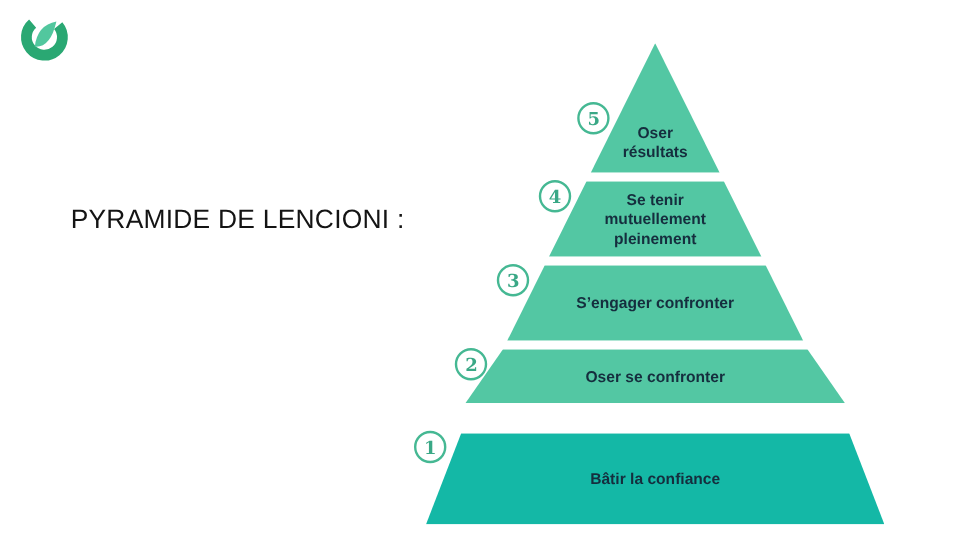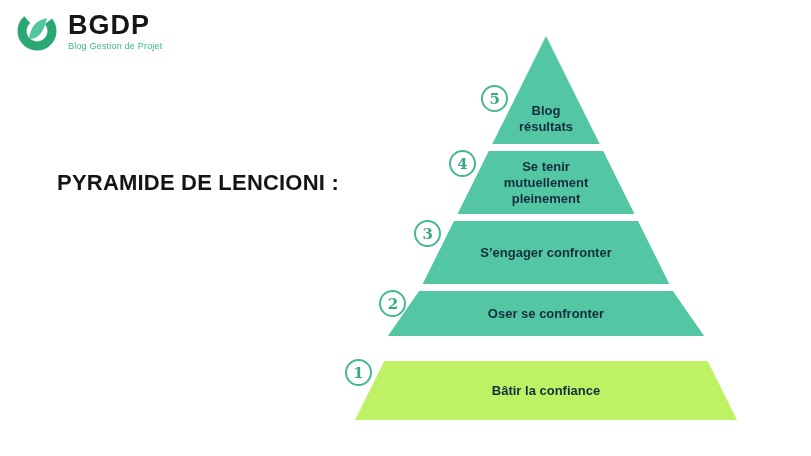--- a/index.html
+++ b/index.html
@@ -13,21 +13,21 @@
   
   .logo{position:absolute;left:14px;top:8px;display:flex;align-items:center;gap:8px;}
   .logo-icon{width:46px;height:46px;display:block;}
   .logo-text{display:flex;flex-direction:column;line-height:1;}
   .logo-name{font-size:27px;font-weight:bold;color:#161616;letter-spacing:1px;}
   .logo-subtitle{font-size:9px;color:#3cb984;margin-top:3px;letter-spacing:.2px;}
 
   
   .title{
     position:absolute;left:2px;top:166px;width:392px;
-    text-align:center;font-weight:bold;font-size:22px;line-height:33px;
+    text-align:center;font-weight:normal;font-size:22px;line-height:33px;
     color:#141414;letter-spacing:.2px;
   }
 
   
   .pyramid{position:absolute;left:355px;top:36px;width:382px;height:384px;}
   .slice{position:absolute;left:0;width:382px;}
   .slice-label{
     position:absolute;inset:0;display:flex;flex-direction:column;
     align-items:center;justify-content:center;
     font-weight:bold;font-size:13px;line-height:16px;color:var(--label);
@@ -45,34 +45,30 @@
 </head>
 <body style="--fill: #53c7a3; --badge-border: #45b893; --badge-num: #3aa886; --label: #152e3e;">
 
 <div class="logo">
   <span class="logo-icon">
     <svg width="46" height="46" viewBox="0 0 46 46">
       <circle cx="23" cy="23" r="15" fill="none" stroke="#2aa873" stroke-width="9" stroke-dasharray="70 25" transform="rotate(-40 23 23)"></circle>
       <path d="M15 31 Q 28 32 33 10 Q 17 13 15 31 Z" fill="#52c79e"></path>
     </svg>
   </span>
-  <span class="logo-text">
-    <span class="logo-name">BGDP</span>
-    <span class="logo-subtitle">Blog Gestion de Projet</span>
-  </span>
 </div>
 
 <div class="title">
   <div>PYRAMIDE DE LENCIONI :</div>
 </div>
 
 <div class="pyramid">
     <div class="slice" style="top: 0px; height: 108px; background: rgb(83, 199, 163); clip-path: polygon(191px 0px, 191px 0px, 244.719px 100%, 137.281px 100%);">
       <div class="slice-label apex">
-        <div>Blog</div>
+        <div>Oser</div>
         <div>résultats</div>
       </div>
     </div>
     <div class="badge" style="left: 126.343px; top: 49.14px;">5</div>
     <div class="slice" style="top: 115px; height: 63px; background: rgb(83, 199, 163); clip-path: polygon(133.799px 0px, 248.201px 0px, 279.536px 100%, 102.464px 100%);">
       <div class="slice-label">
         <div>Se tenir</div>
         <div>mutuellement</div>
         <div>pleinement</div>
       </div>
@@ -83,19 +79,19 @@
         <div>S’engager confronter</div>
       </div>
     </div>
     <div class="badge" style="left: 59.2146px; top: 184.1px;">3</div>
     <div class="slice" style="top: 255px; height: 45px; background: rgb(83, 199, 163); clip-path: polygon(64.1641px 0px, 317.836px 0px, 349.172px 100%, 32.8281px 100%);">
       <div class="slice-label">
         <div>Oser se confronter</div>
       </div>
     </div>
     <div class="badge" style="left: 24.3969px; top: 254.1px;">2</div>
-    <div class="slice" style="top: 325px; height: 59px; background: #bef264; clip-path: polygon(29.3464px 0px, 352.654px 0px, 382px 100%, 0px 100%);">
+    <div class="slice" style="top: 325px; height: 76px; background: #14b8a6; clip-path: polygon(29.3464px 0px, 352.654px 0px, 382px 100%, 0px 100%);">
       <div class="slice-label">
         <div>Bâtir la confiance</div>
       </div>
     </div>
     <div class="badge" style="left: -10.0229px; top: 323.3px;">1</div>
   </div>
 
 </body></html>

